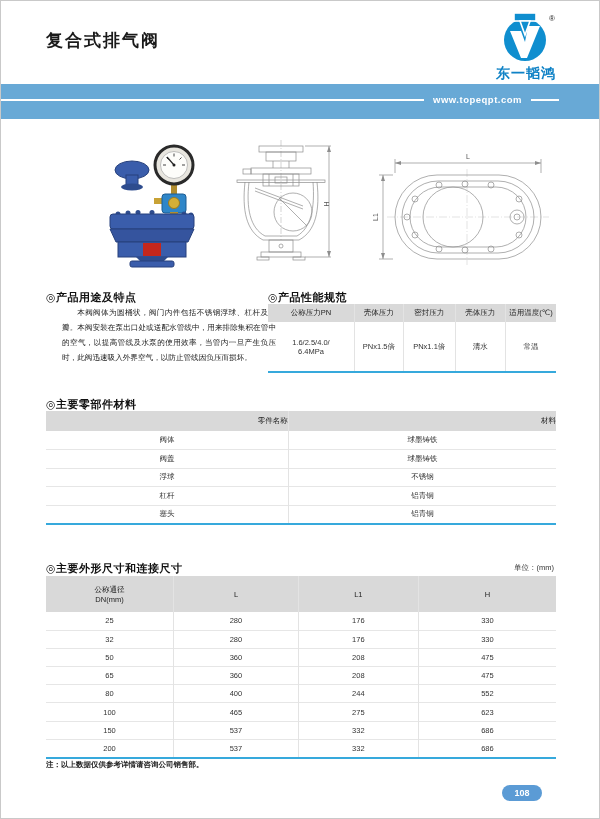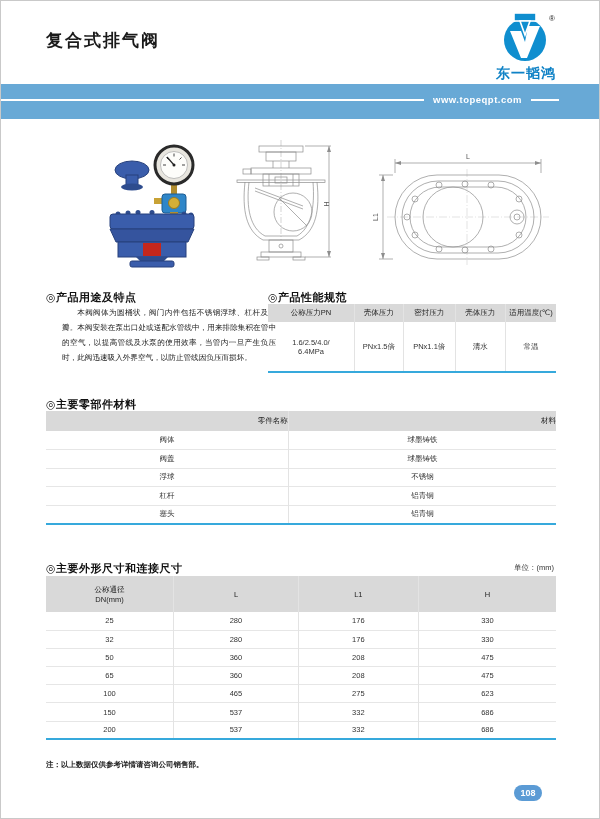--- a/index.html
+++ b/index.html
@@ -52,21 +52,21 @@
 
   .mat-table { position:absolute; left:45px; top:410px; width:510px; }
   .mat-table th { height:20px;text-align:right; }
   .mat-table td { height:18.6px; }
 
   .dim-table { position:absolute; left:45px; top:575px; width:510px; }
   .dim-table th { height:36px; }
   .dim-table td { height:18.2px; }
 
   .footnote { position:absolute; left:45px; top:759px; font-size:7.5px; font-weight:600; color:#222; }
-  .page-badge { position:absolute; right:57px; top:784px; width:28px; height:16px;
+  .page-badge { position:absolute; right:57px; top:784px; width:40px; height:16px;
                 background:#5b9bd5; border-radius:8px; color:#fff; font-size:9px; font-weight:bold;
                 display:flex; align-items:center; justify-content:center; }
 
   svg text { font-family:"Liberation Sans","DejaVu Sans",sans-serif; }
 </style>
 </head>
 <body>
 
 <div class="page">
 
@@ -325,20 +325,26 @@
           <td>208</td>
           <td>475</td>
         </tr>
         <tr>
           <td>65</td>
           <td>360</td>
           <td>208</td>
           <td>475</td>
         </tr>
         <tr>
+          <td>80</td>
+          <td>400</td>
+          <td>244</td>
+          <td>552</td>
+        </tr>
+        <tr>
           <td>100</td>
           <td>465</td>
           <td>275</td>
           <td>623</td>
         </tr>
         <tr>
           <td>150</td>
           <td>537</td>
           <td>332</td>
           <td>686</td>

